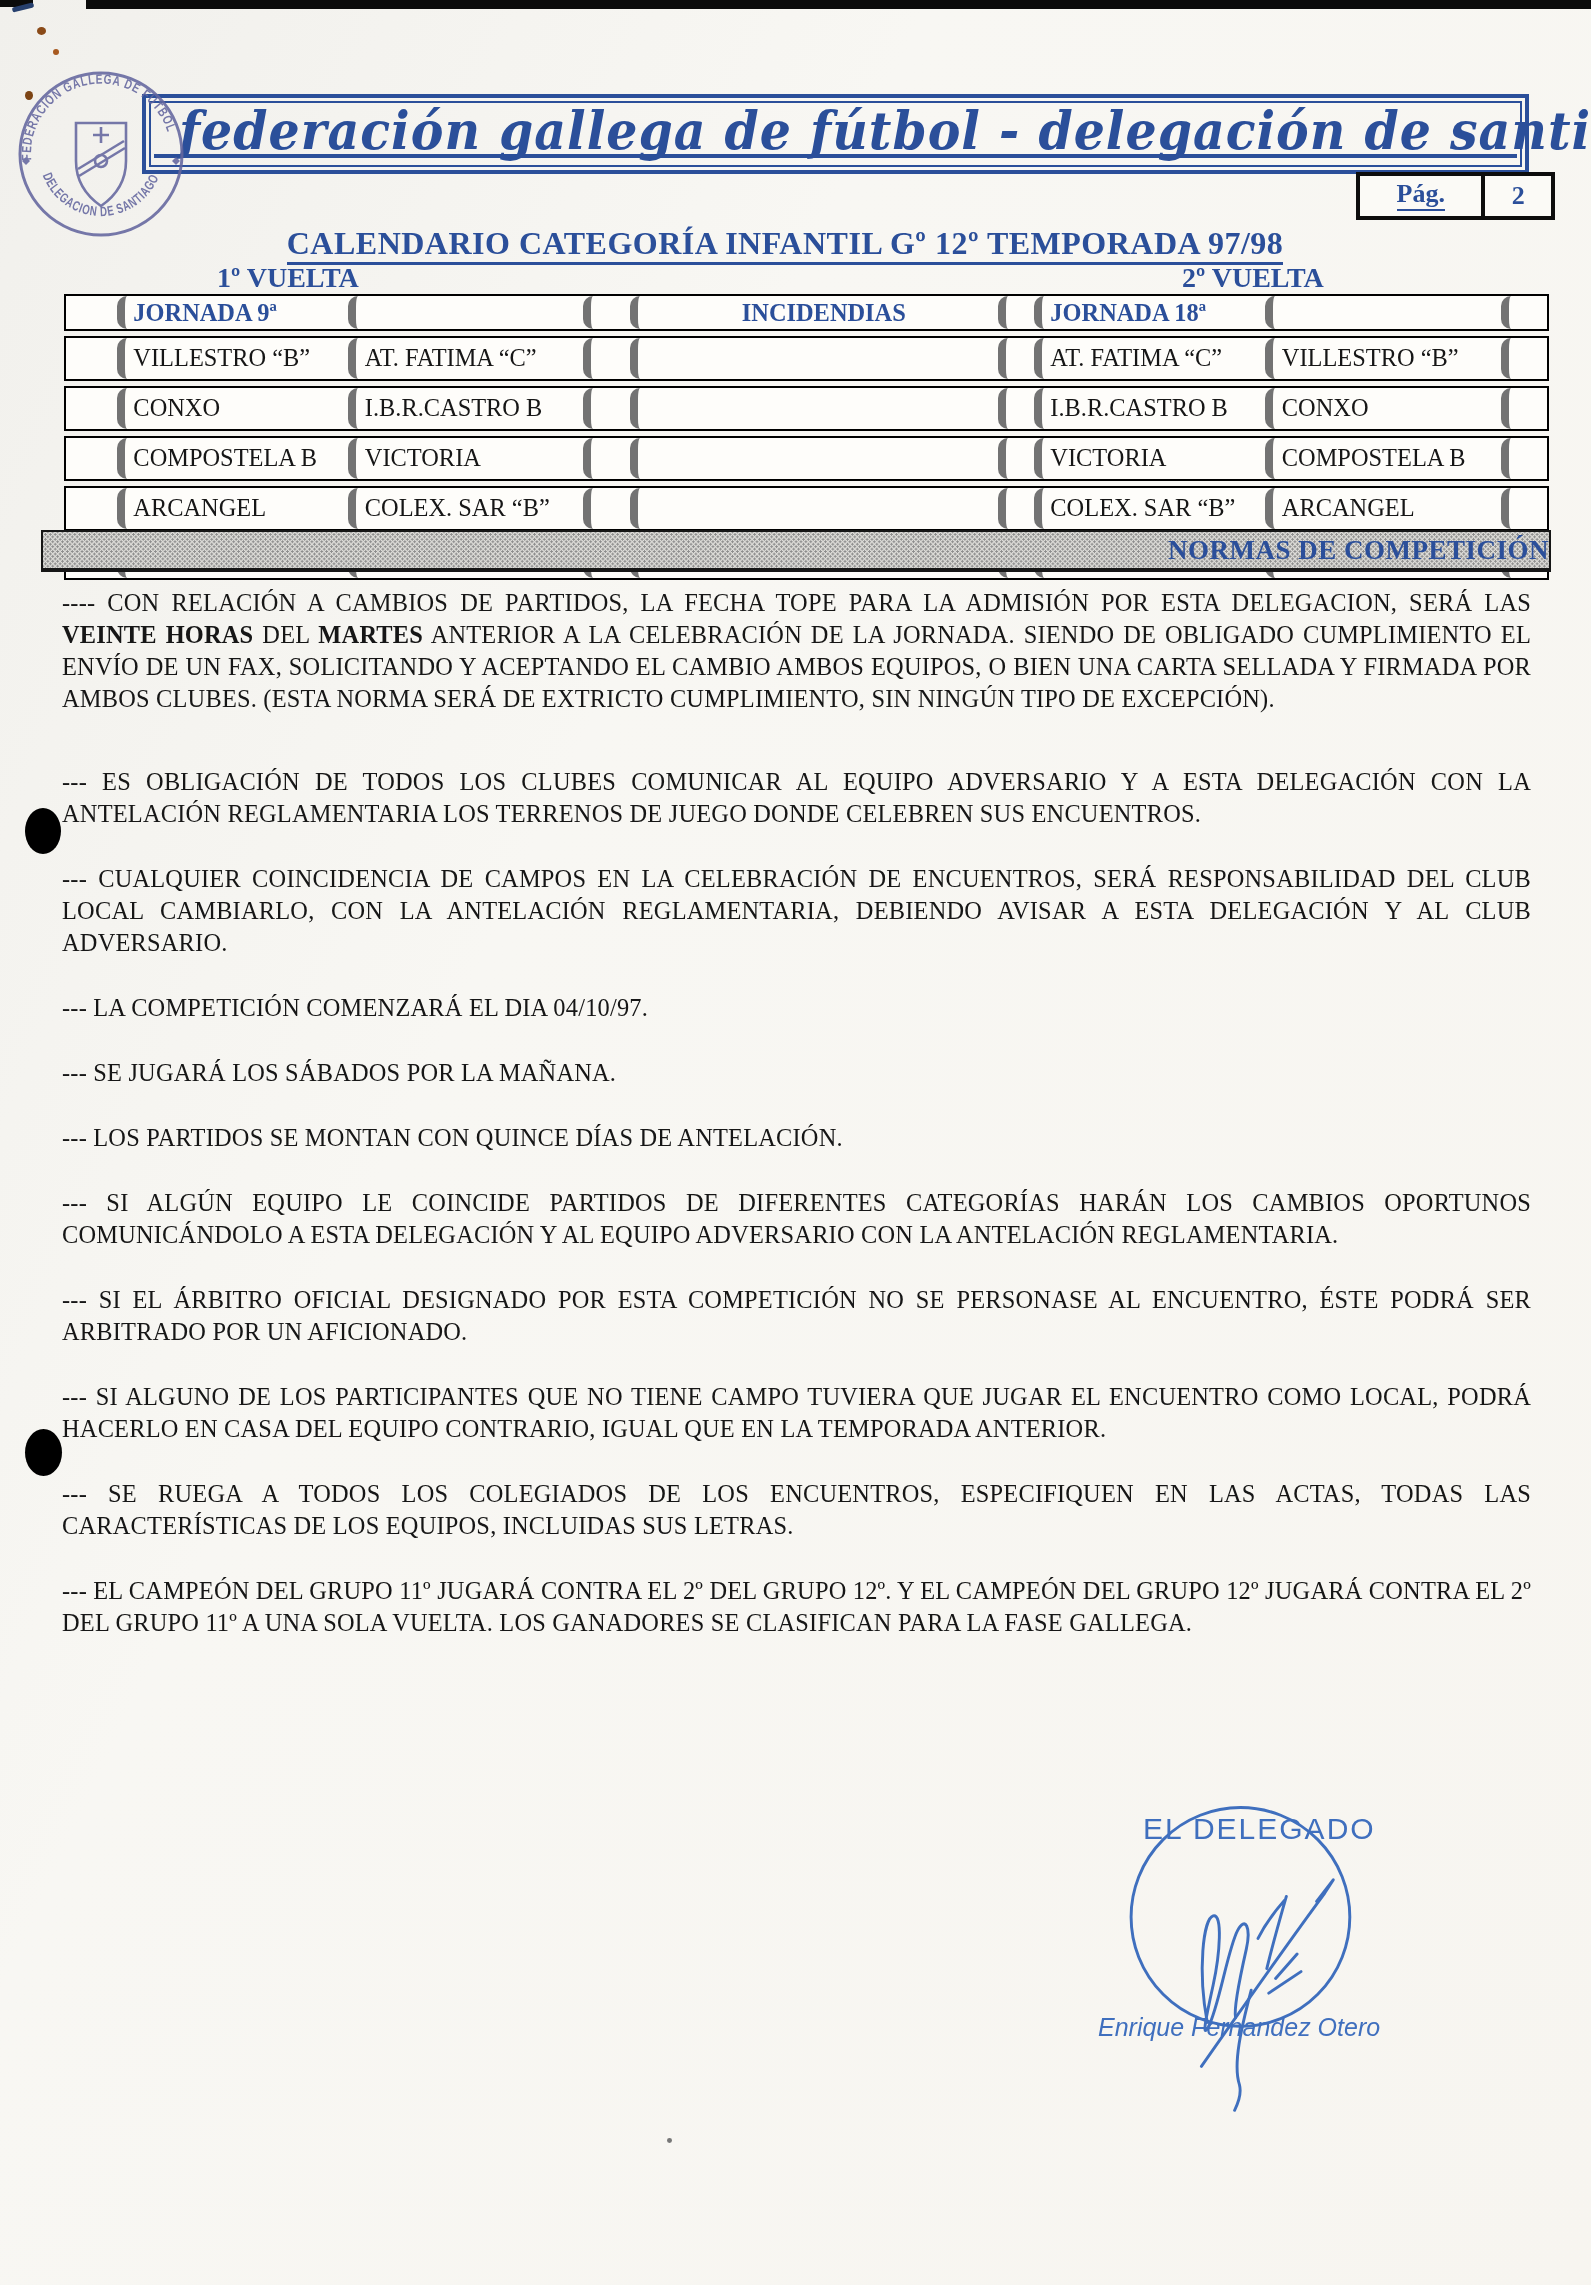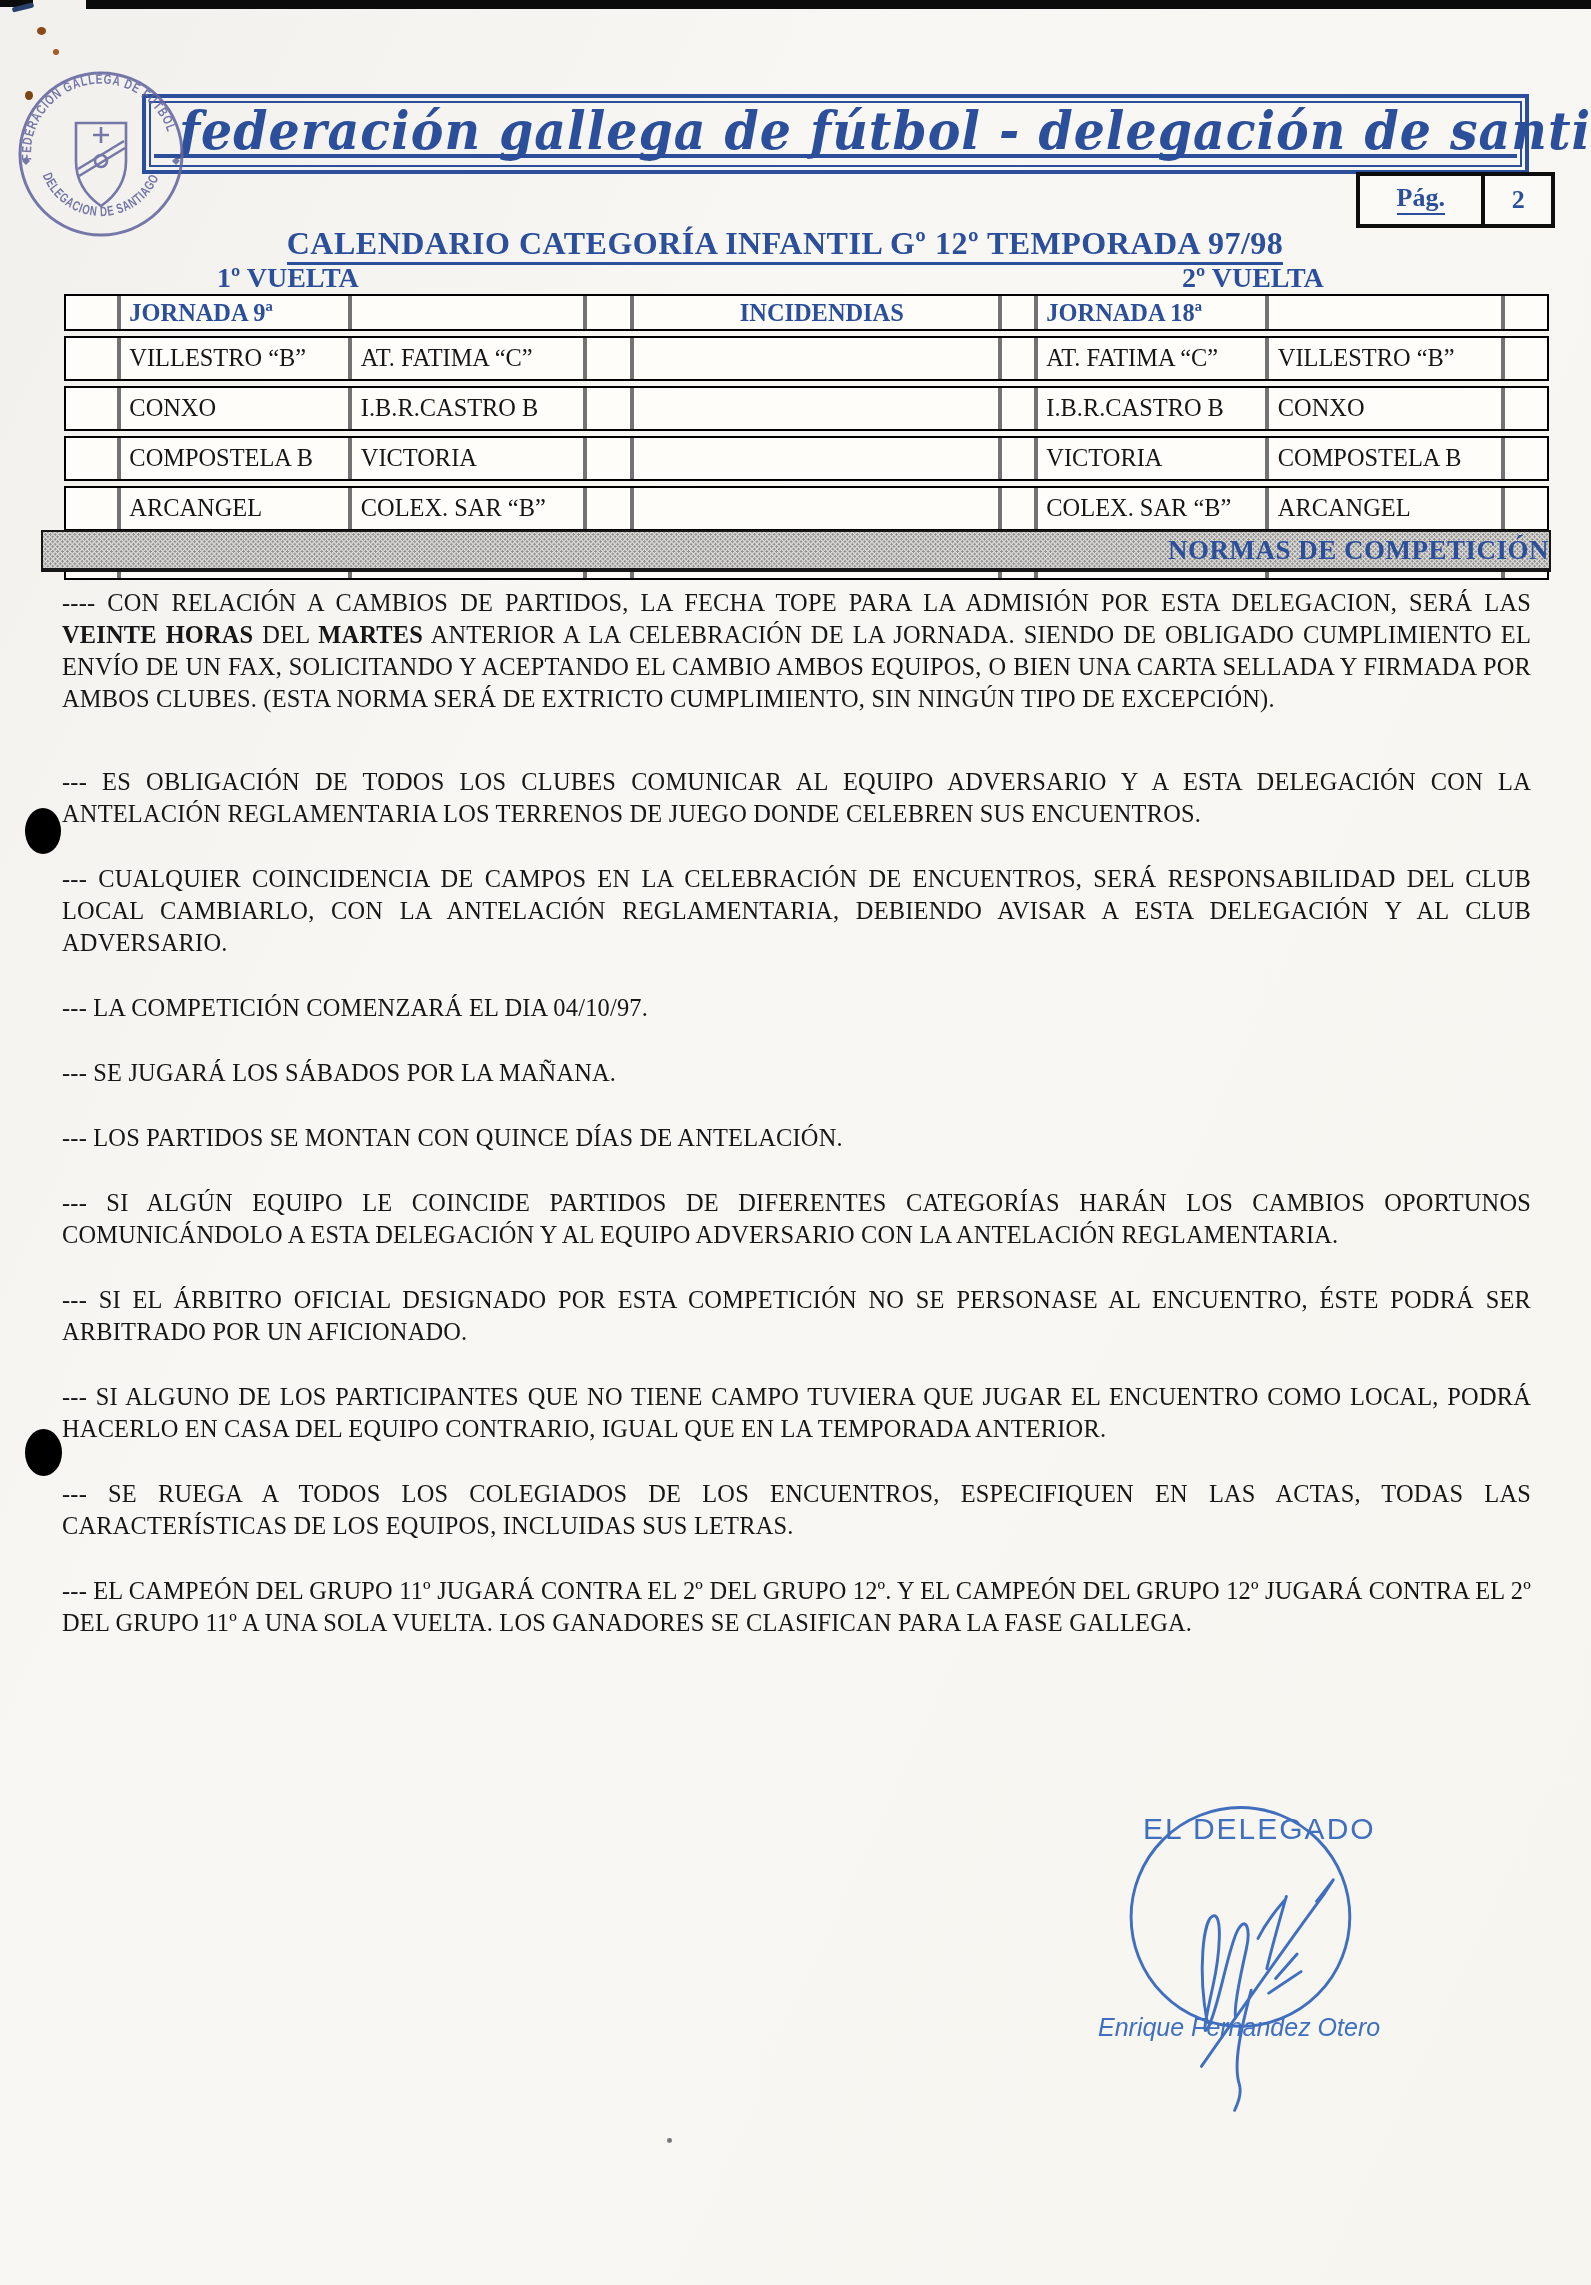--- a/index.html
+++ b/index.html
@@ -27,21 +27,21 @@
   .banner-underline{position:absolute;left:7.8px;right:7.8px;bottom:11.7px;height:3.9px;background:#2b4f9a;}
   .banner-title{
     position:absolute;left:33px;top:2px;white-space:nowrap;
     font-family:"DejaVu Serif",serif;font-style:italic;font-weight:bold;
     font-size:49px;letter-spacing:1px;color:#2b4f9a;transform:scaleY(1.06);transform-origin:top left;
   }
   
   .stamp{position:absolute;left:15.6px;top:68px;width:170px;height:172px;z-index:5;opacity:.88;}
 
   
-  .pag-box{position:absolute;left:1356px;top:172px;width:199px;height:56px;border:4.9px solid #0d0d0d;box-sizing:border-box;display:flex;background:#fbfaf6;z-index:3;}
+  .pag-box{position:absolute;left:1356px;top:172px;width:199px;height:48px;border:4.9px solid #0d0d0d;box-sizing:border-box;display:flex;background:#fbfaf6;z-index:3;}
   .pag-cell{display:flex;align-items:center;justify-content:center;}
   .pag-label-cell{flex:1.85;border-right:4.9px solid #0d0d0d;}
   .pag-value-cell{flex:1;}
   .pag-label{color:#2b4f9a;font-weight:bold;font-size:26px;border-bottom:2.9px solid #2b4f9a;line-height:1;padding-bottom:2px;}
   .pag-value{color:#2b4f9a;font-weight:bold;font-size:26px;}
 
   
   .doc-title{position:absolute;left:68px;top:225px;width:1434px;text-align:center;}
   .doc-title span{font-size:32px;font-weight:bold;color:#2b4f9a;border-bottom:3.9px solid #2b4f9a;padding-bottom:1px;letter-spacing:0.5px;}
   .vuelta{position:absolute;top:262px;}
@@ -57,21 +57,21 @@
   }
 
   
   .cal-table{position:absolute;left:64px;top:294px;width:1485px;}
   .cal-row{
     display:grid;grid-template-columns:52fr 238fr 242fr 48fr 378fr 37fr 238fr 243fr 47fr;
     border:2.9px solid #000;box-sizing:border-box;height:45px;margin-bottom:4.9px;background:#fefdfa;
   }
   .cal-row.header{height:37px;}
   .cal-cell{display:flex;align-items:center;padding-left:8.8px;font-size:24.4px;white-space:nowrap;overflow:hidden;box-sizing:border-box;}
-  .cal-cell + .cal-cell{border-left:4px solid #737373;}
+  .cal-cell + .cal-cell{border-left:8px solid #737373;border-radius:10px;}
   .cal-row.header .cal-cell{color:#2b4f9a;font-weight:bold;font-size:24.4px;}
   .cal-cell.center{justify-content:center;padding-left:12px;}
 
   
   .normas-banner{
     position:absolute;left:41px;top:530px;width:1510px;height:42px;box-sizing:border-box;
     border:2.9px solid #161616;border-bottom-width:4.9px;display:flex;align-items:center;justify-content:flex-end;
   }
   .normas-banner span{color:#2b4f9a;font-weight:bold;font-size:27px;letter-spacing:0.5px;}
   .normas-text{position:absolute;left:62px;top:587px;width:1469px;font-size:24.4px;line-height:32px;text-align:justify;color:#161616;letter-spacing:0.2px;}

